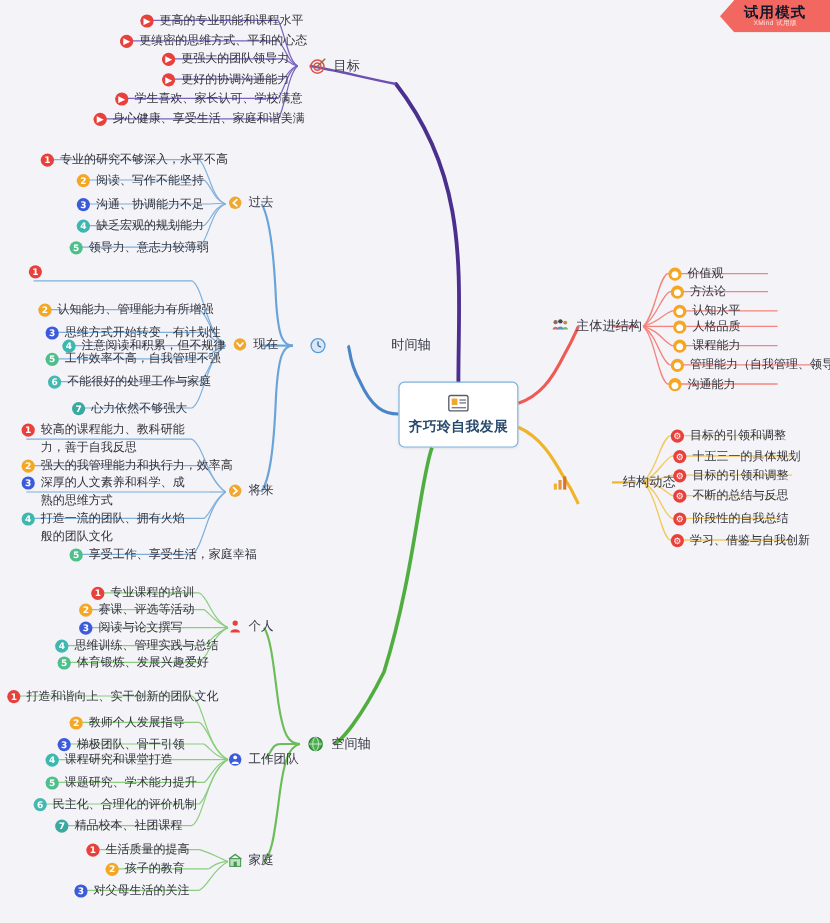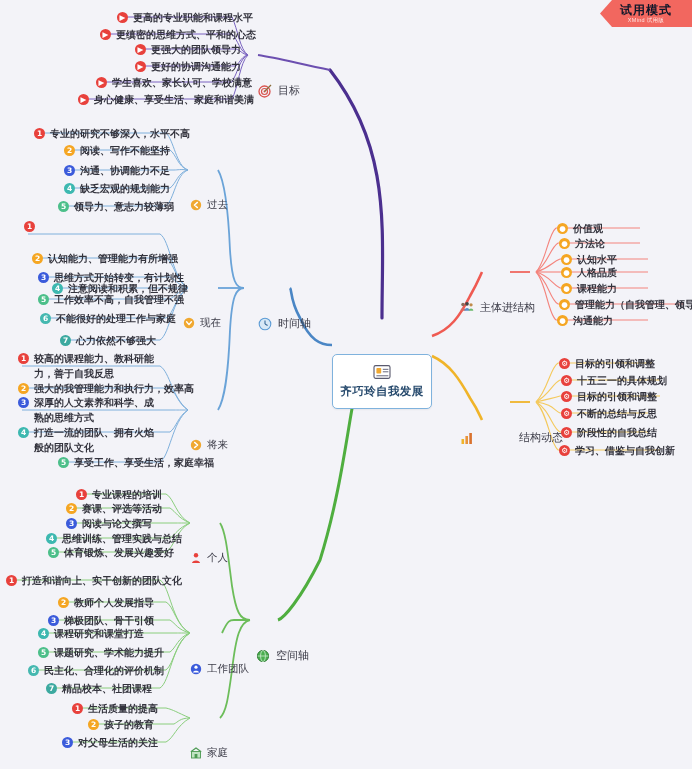--- a/index.html
+++ b/index.html
@@ -7,21 +7,21 @@
     width:692px;height:769px;
     background:#f3f3f8;
     font-family:"Liberation Sans","DejaVu Sans",sans-serif;
     overflow:hidden;
     position:relative;
   }
   #map{position:absolute;left:0;top:0;width:692px;height:769px;}
   #svg{position:absolute;left:0;top:0;width:692px;height:769px;pointer-events:none;}
 
   
-  .node{position:absolute;display:flex;align-items:center;white-space:nowrap;margin-top:36px;}
+  .node{position:absolute;display:flex;align-items:center;white-space:nowrap;}
 
   
   .central{
     left:332px;top:318px;width:100px;height:55px;
     box-sizing:border-box;
     background:#ffffff;border:1.5px solid #7fb2dd;border-radius:5px;
     flex-direction:column;justify-content:center;align-items:center;
     box-shadow:0 1px 2px rgba(0,0,0,.06);
     z-index:20;
   }
@@ -40,21 +40,21 @@
   .leaf{
     position:absolute;display:flex;align-items:flex-start;
     font-size:10px;color:#33333d;line-height:15px;
   }
   .leaf .badge{
     width:11px;height:11px;border-radius:50%;flex:none;margin-right:5px;
     margin-top:2px;
     color:#fff;font-size:7.5px;line-height:11px;text-align:center;
     font-family:"DejaVu Sans",sans-serif;font-weight:bold;
   }
-  .leaf .txt{display:block;font-weight:bold;}
+  .leaf .txt{display:block;}
   .leaf.wrap{white-space:normal;}
   .leaf.nowrap .txt{white-space:nowrap;}
 
   
   #ribbon{
     position:absolute;right:0;top:0;width:92px;height:27px;
     background:#f2675f;
     clip-path:polygon(12px 0,100% 0,100% 100%,12px 100%,0 50%);
     display:flex;flex-direction:column;align-items:center;justify-content:center;
     z-index:60;
@@ -240,21 +240,21 @@
     </div>
   <div class="leaf nowrap" style="left:96px;top:75px;">
       <span class="badge" style="background:#e8413c">▶</span>
       <span class="txt">学生喜欢、家长认可、学校满意</span>
     </div>
   <div class="leaf nowrap" style="left:78px;top:92px;">
       <span class="badge" style="background:#e8413c">▶</span>
       <span class="txt">身心健康、享受生活、家庭和谐美满</span>
     </div>
 
-  <div class="node main-node" style="left:258px;top:280px;">
+  <div class="node main-node" style="left:258px;top:280px;gap:48px;">
     <span class="mi">
       <svg viewBox="0 0 14 14">
           <circle cx="7" cy="7" r="5.8" fill="#d8e8f6" stroke="#5b9bd5" stroke-width="1.1"></circle>
           <line x1="7" y1="7" x2="7" y2="3.6" stroke="#3a6a9a" stroke-width="1.1"></line>
           <line x1="7" y1="7" x2="9.6" y2="8.4" stroke="#3a6a9a" stroke-width="1.1"></line>
         </svg>
     </span>
     <span>时间轴</span>
   </div>
 
@@ -281,21 +281,21 @@
     </div>
   <div class="leaf nowrap" style="left:64px;top:181px;">
       <span class="badge" style="background:#3db8b0">4</span>
       <span class="txt">缺乏宏观的规划能力</span>
     </div>
   <div class="leaf nowrap" style="left:58px;top:199px;">
       <span class="badge" style="background:#4cbf8a">5</span>
       <span class="txt">领导力、意志力较薄弱</span>
     </div>
 
-  <div class="node sub-node" style="left:183px;top:280px;">
+  <div class="node sub-node" style="left:194px;top:280px;">
     <span class="mi">
       <svg viewBox="0 0 12 12">
           <circle cx="6" cy="6" r="5.2" fill="#f0a830"></circle>
           <path d="M3.6 4.8 L6 7.6 L8.4 4.8" fill="none" stroke="#fff" stroke-width="1.4" stroke-linecap="round" stroke-linejoin="round"></path>
         </svg>
     </span>
     <span>现在</span>
   </div>
   <div class="leaf wrap" style="left:24px;top:219px;width:140px;">
       <span class="badge" style="background:#e8413c">1</span>

